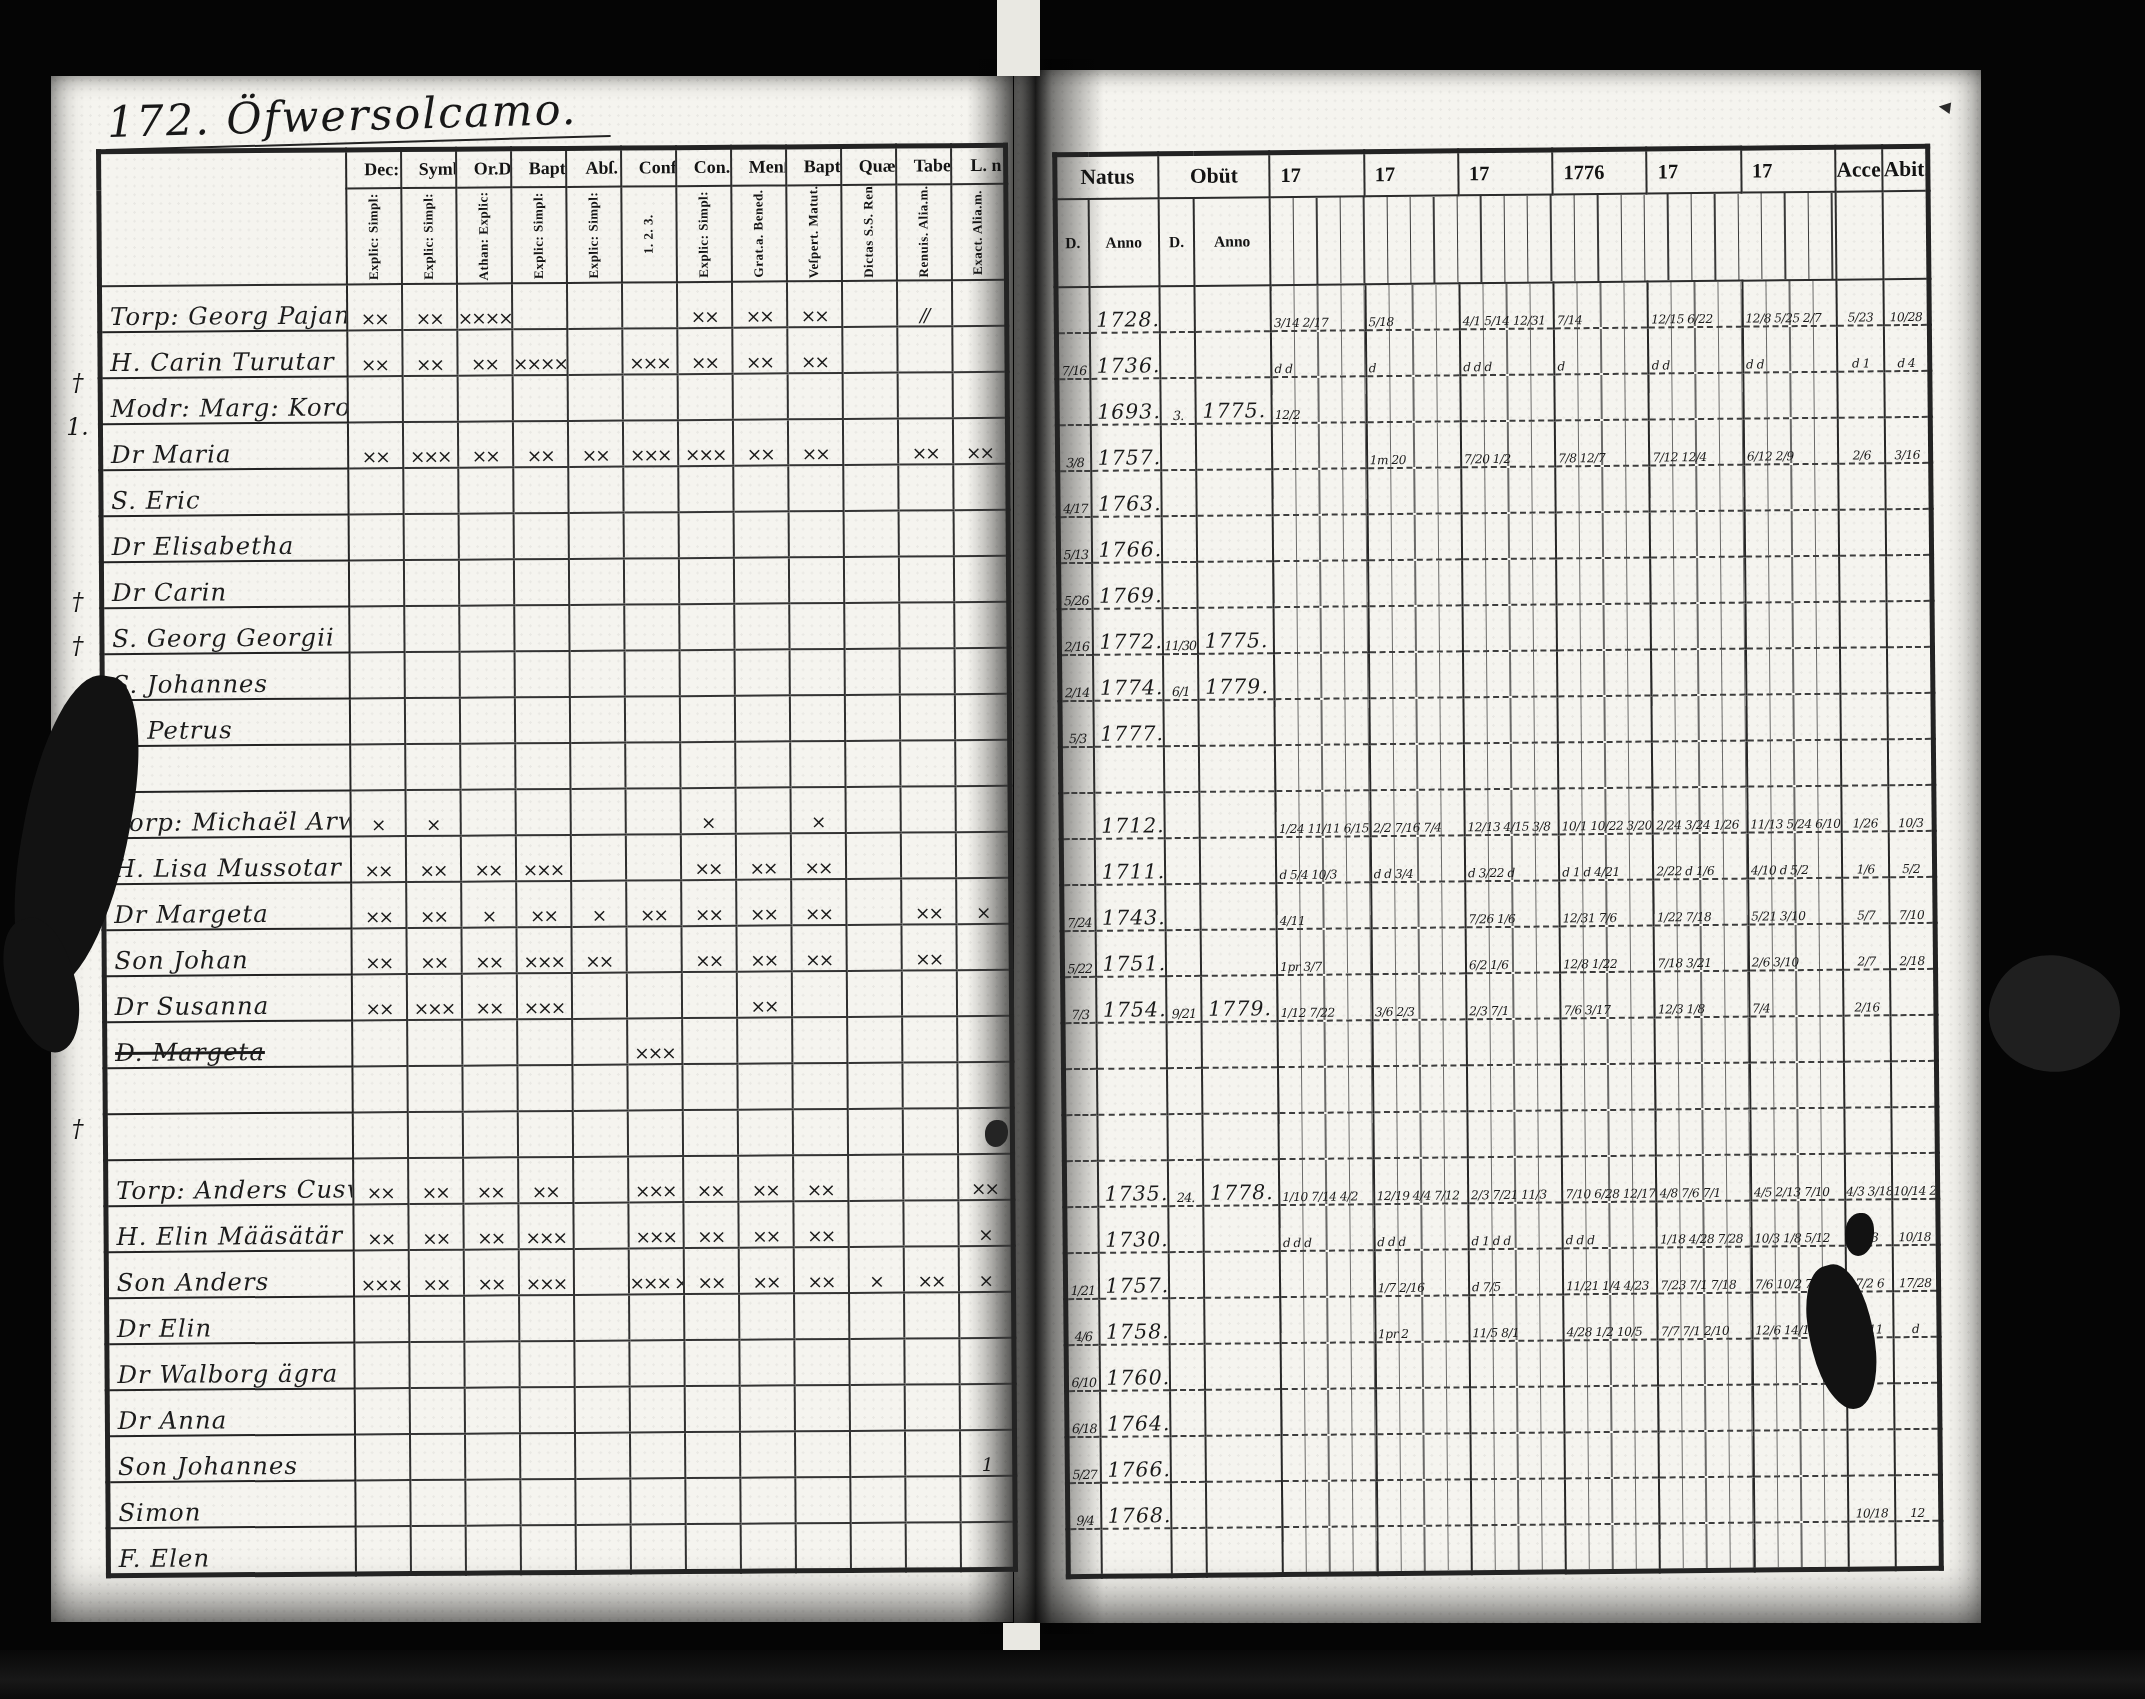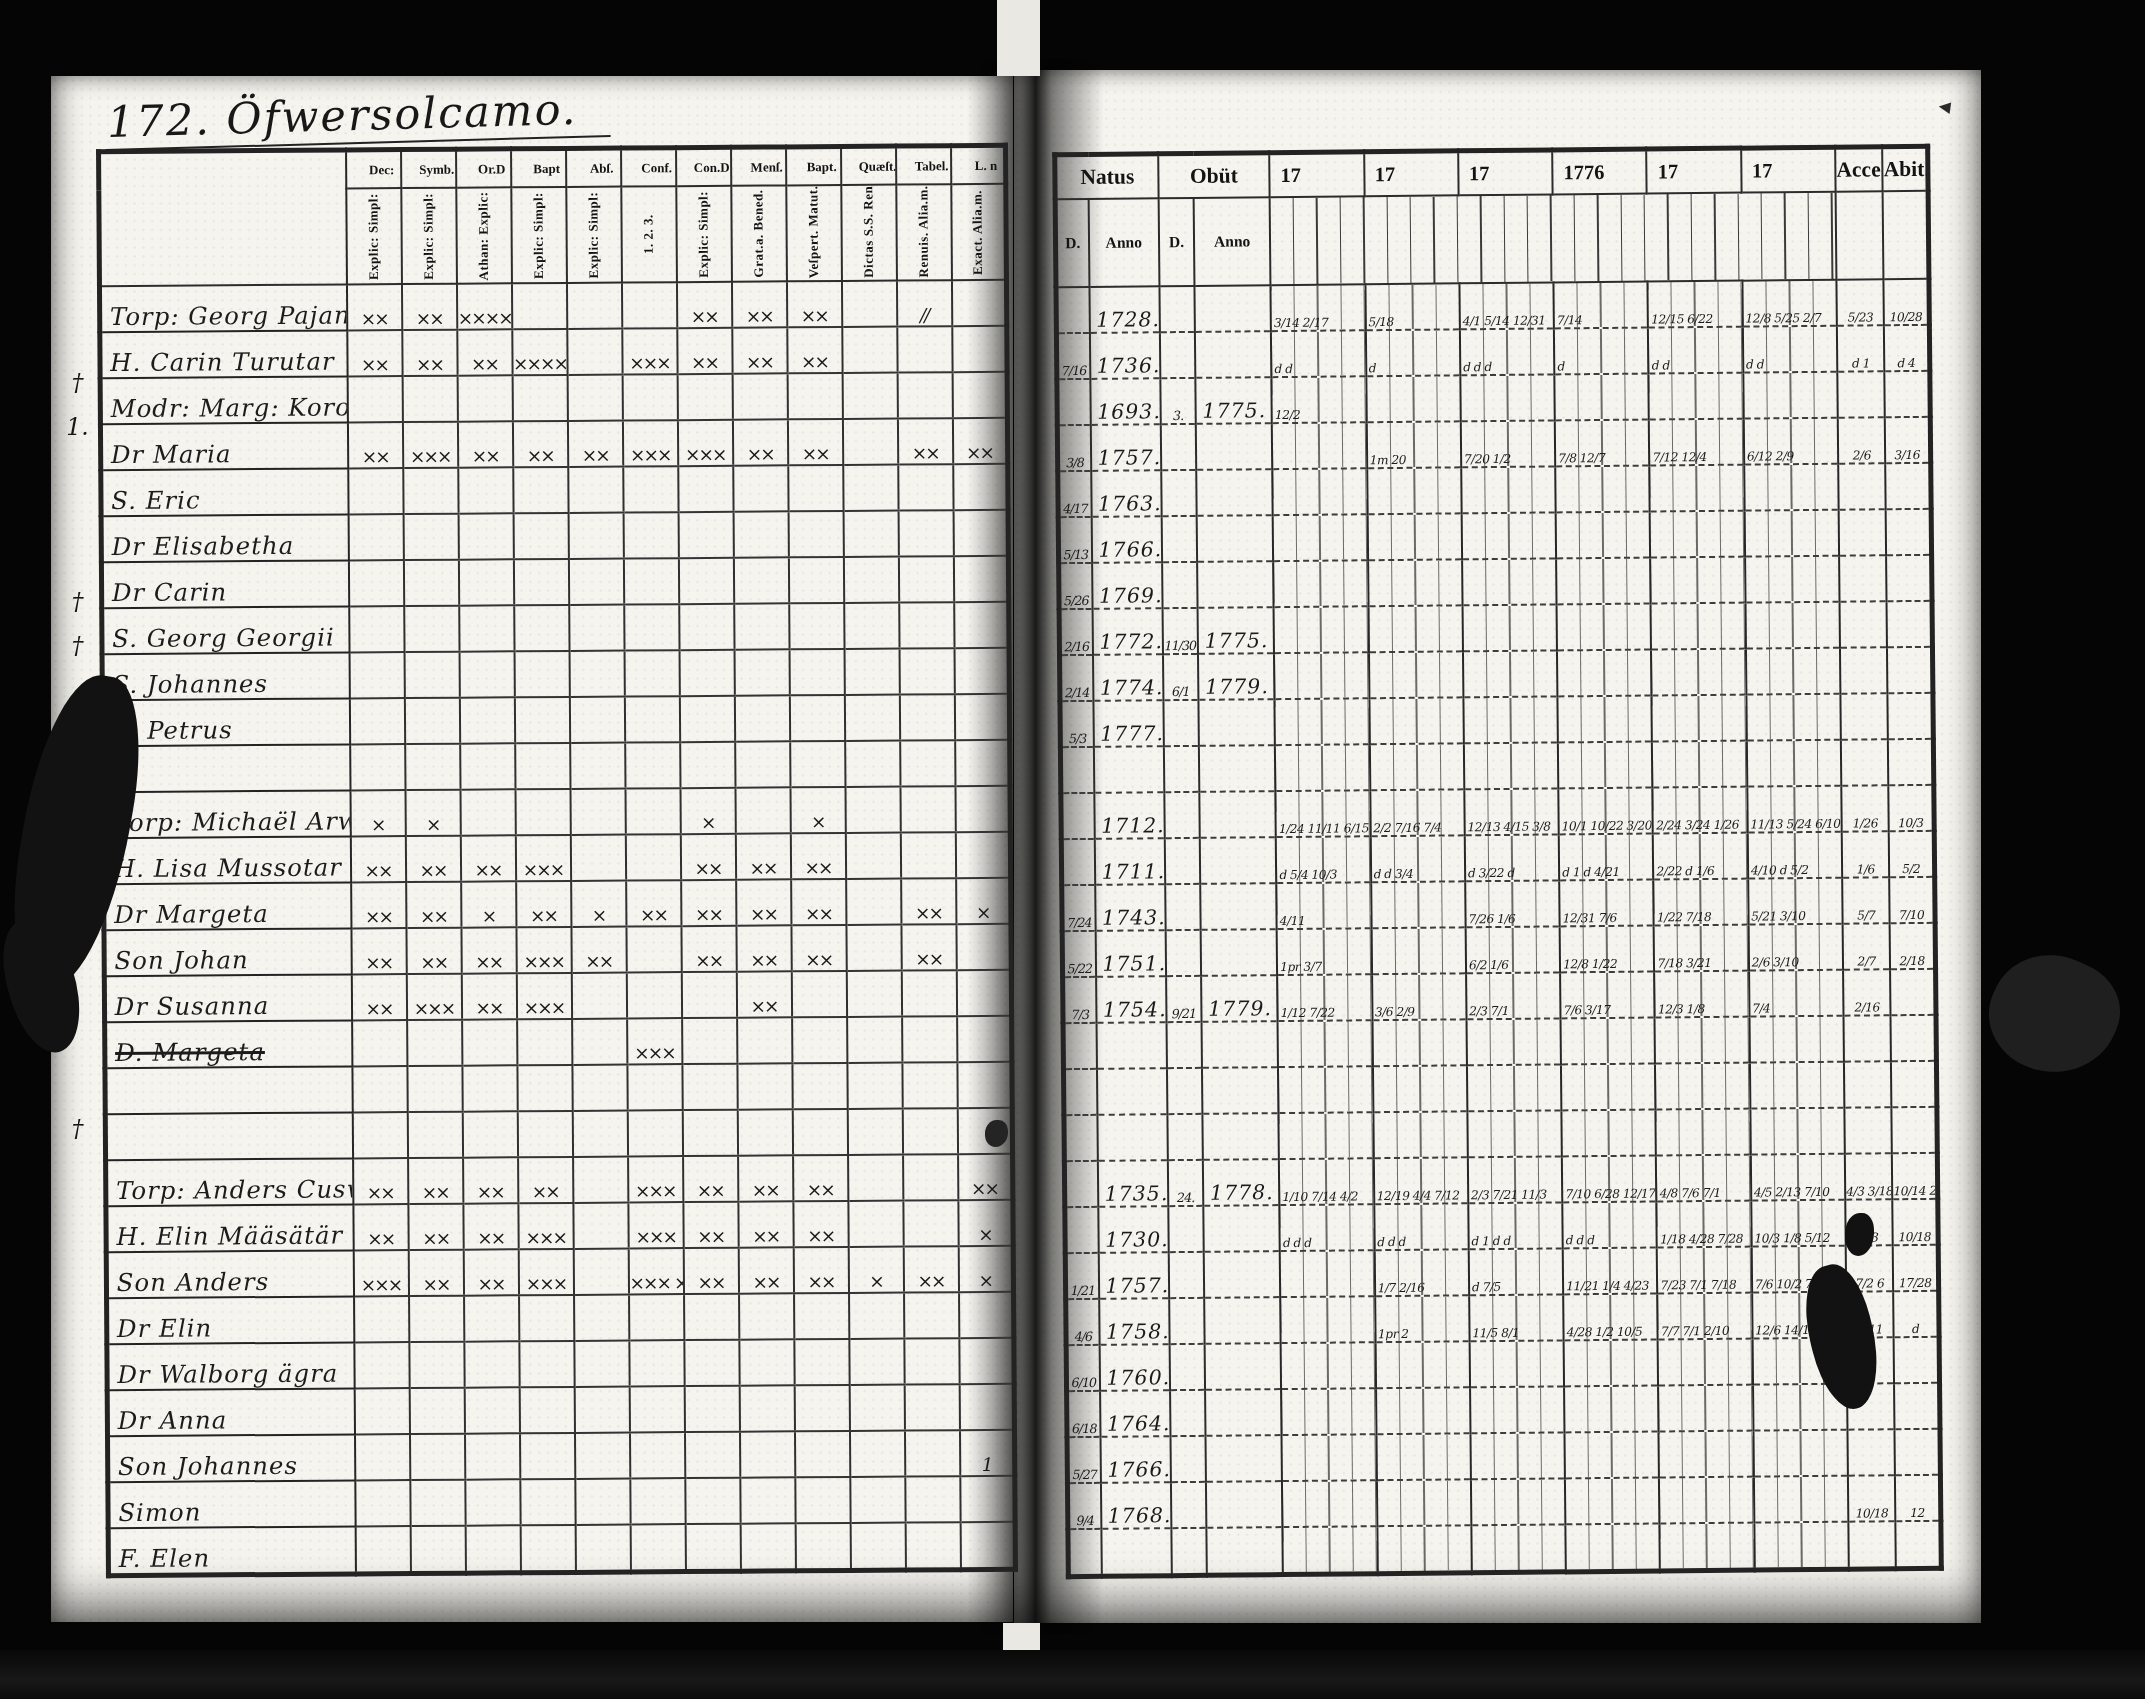--- a/index.html
+++ b/index.html
@@ -29,21 +29,21 @@
   #heading{position:absolute;left:105px;top:90px;font-family:"DejaVu Serif",serif;
            font-style:italic;font-size:43px;color:#181818;transform:rotate(-1.6deg);
            border-bottom:2.9px solid #222;padding:0 33px 2px 2px;letter-spacing:2px;}
   
   table{border-collapse:collapse;table-layout:fixed;position:absolute;background:transparent;}
   #left-table{left:101px;top:146px;width:907px;transform:rotate(-0.4deg);border:5.9px solid #232323;}
   #right-table{left:1059px;top:148px;width:878px;transform:rotate(-0.55deg);border:5.9px solid #232323;}
   th,td{padding:0;overflow:hidden;white-space:nowrap;}
   
   #left-table th{border:2.4px solid #2c2c2c;font-family:"Liberation Serif",serif;color:#141414;}
-  #left-table .hl{height:35px;font-size:13px;font-weight:bold;padding-left:17px;}
+  #left-table .hl{height:35px;font-size:18px;font-weight:bold;padding-left:17px;}
   #left-table .hs{height:94px;vertical-align:middle;}
   #left-table .name-h{border-right:2.9px solid #262626;}
   .vert{writing-mode:vertical-rl;transform:rotate(180deg);margin:0 auto;
         font-size:13px;font-weight:bold;line-height:1.25;max-height:90px;letter-spacing:0.5px;}
   #left-table td{height:44px;border-bottom:2.3px solid #343434;vertical-align:bottom;}
   #left-table td.name{border-right:2.9px solid #262626;border-bottom:2.7px solid #232323;
         font-family:"DejaVu Serif",serif;font-style:italic;font-size:24.4px;color:#1c1c1c;
         padding-left:7.8px;letter-spacing:1px;}
   #left-table td.mark{border-left:2.3px solid #303030;text-align:center;
         font-family:"DejaVu Serif",serif;font-style:italic;font-size:18.5px;color:#191919;
@@ -835,21 +835,21 @@
           <td class="yc">2/6 3/10</td>
           <td class="ac">2/7</td>
           <td class="ab">2/18</td>
         </tr>
         <tr>
           <td class="nd">7/3</td>
           <td class="na">1754.</td>
           <td class="od">9/21</td>
           <td class="oa">1779.</td>
           <td class="yc">1/12 7/22</td>
-          <td class="yc">3/6 2/9</td>
+          <td class="yc">3/6 2/3</td>
           <td class="yc">2/3 7/1</td>
           <td class="yc">7/6 3/17</td>
           <td class="yc">12/3 1/8</td>
           <td class="yc">7/4</td>
           <td class="ac">2/16</td>
           <td class="ab"></td>
         </tr>
         <tr>
           <td class="nd"></td>
           <td class="na"></td>

